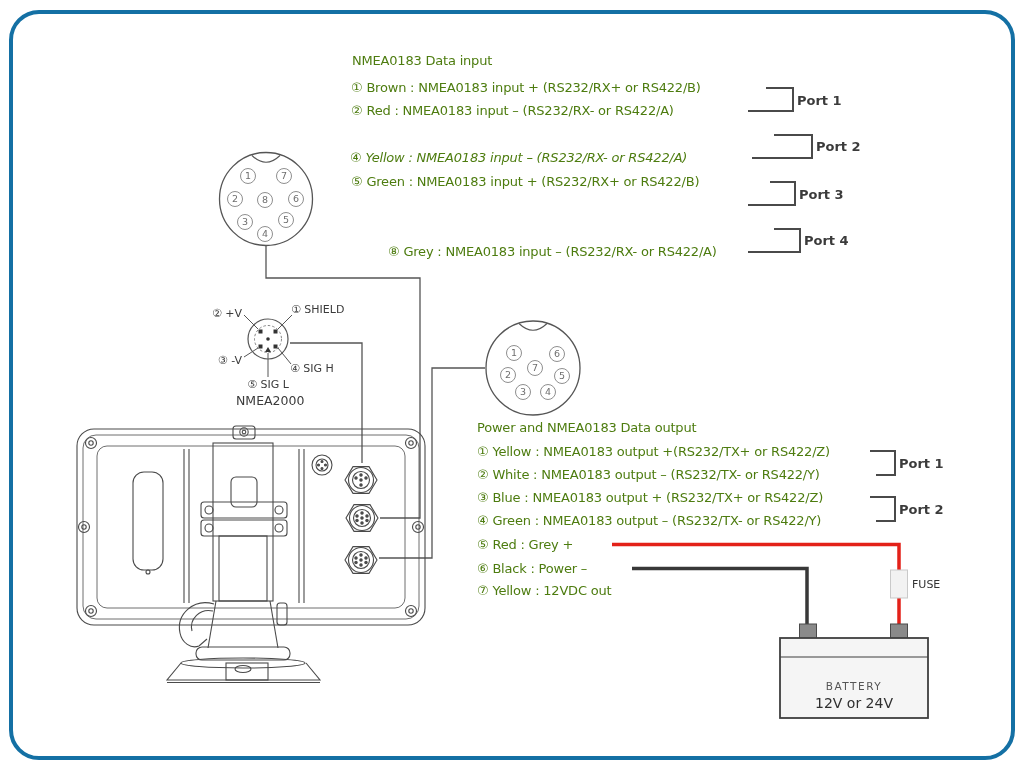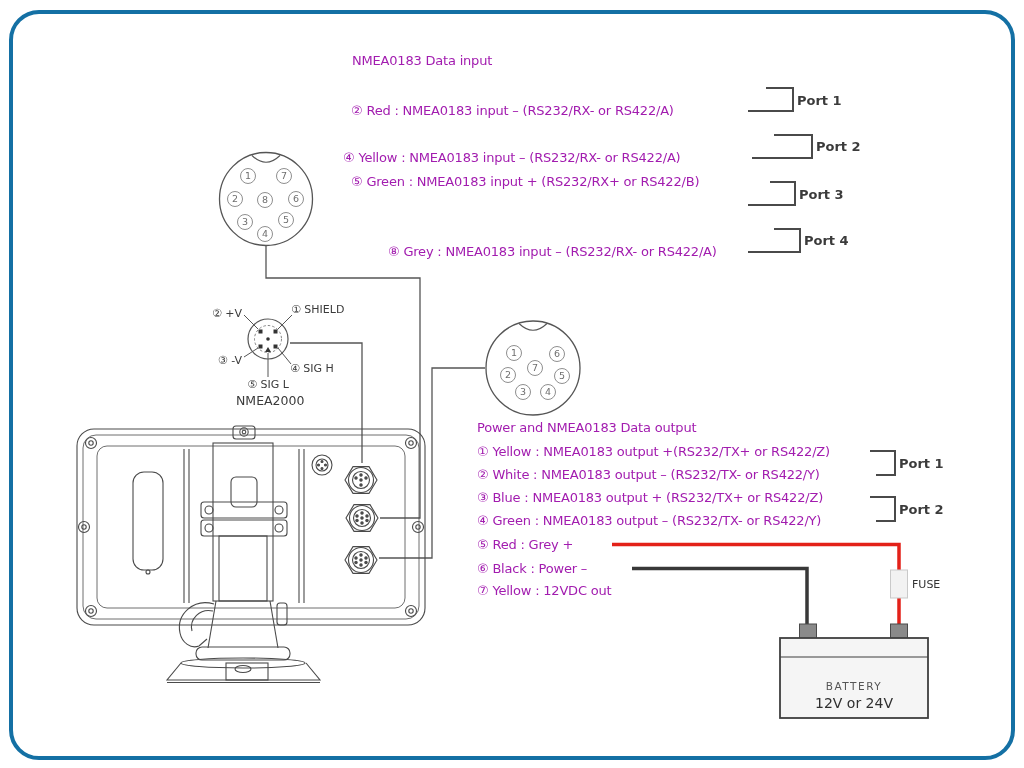--- a/index.html
+++ b/index.html
@@ -1,20 +1,20 @@
 <!DOCTYPE html>
 <html><head>
 <meta charset="utf-8">
 <style>
   html,body{margin:0;padding:0;background:#fff;width:1024px;height:768px;overflow:hidden;
     font-family:"DejaVu Sans","Liberation Sans",sans-serif;}
   #stage{position:relative;width:1024px;height:768px;background:#fff;}
   #frame{position:absolute;left:9px;top:10px;width:998px;height:742px;
     border:4px solid #1470a4;border-radius:30px;}
-  .txt{position:absolute;white-space:nowrap;color:#a21caf;font-size:13px;line-height:18px;
+  .txt{position:absolute;white-space:nowrap;color:#4d7c0f;font-size:13px;line-height:18px;
     letter-spacing:-0.2px;}
   .title{font-size:13px;}
   #art{position:absolute;left:0;top:0;}
   svg text{font-family:"DejaVu Sans","Liberation Sans",sans-serif;}
 </style>
 </head>
 <body>
 
 <div id="stage">
   <div id="frame"></div>
@@ -241,22 +241,23 @@
       <g>
         <rect x="780" y="638" width="148" height="80" fill="#f5f5f5" stroke="#3f3f3f" stroke-width="1.8"></rect>
         <line x1="780" y1="657" x2="928" y2="657" stroke="#3f3f3f" stroke-width="1.2"></line>
         <text x="854" y="690" font-size="10.5" letter-spacing="1.5" fill="#555" text-anchor="middle">BATTERY</text>
         <text x="854" y="708" font-size="14" fill="#2f2f2f" text-anchor="middle">12V or 24V</text>
       </g>
     </g>
   </svg>
 
   <div class="txt title" style="left:352px;top:52px;">NMEA0183 Data input</div>
+  <div class="txt" style="left:351px;top:79px;">① Brown : NMEA0183 input + (RS232/RX+ or RS422/B)</div>
   <div class="txt" style="left:351px;top:102px;">② Red : NMEA0183 input – (RS232/RX- or RS422/A)</div>
-  <div class="txt" style="left:343px;top:149px;">④ Yellow : NMEA0183 input – (RS232/RX- or RS422/A)</div>
+  <div class="txt" style="left:350px;top:149px;font-style:italic;">④ Yellow : NMEA0183 input – (RS232/RX- or RS422/A)</div>
   <div class="txt" style="left:351px;top:173px;">⑤ Green : NMEA0183 input + (RS232/RX+ or RS422/B)</div>
   <div class="txt" style="left:351px;top:243px;margin-left:37px;">⑧ Grey : NMEA0183 input – (RS232/RX- or RS422/A)</div>
 
   <div class="txt title" style="left:477px;top:419px;">Power and NMEA0183 Data output</div>
   <div class="txt" style="left:477px;top:443px;">① Yellow : NMEA0183 output +(RS232/TX+ or RS422/Z)</div>
   <div class="txt" style="left:477px;top:466px;">② White : NMEA0183 output – (RS232/TX- or RS422/Y)</div>
   <div class="txt" style="left:477px;top:489px;">③ Blue : NMEA0183 output + (RS232/TX+ or RS422/Z)</div>
   <div class="txt" style="left:477px;top:512px;">④ Green : NMEA0183 output – (RS232/TX- or RS422/Y)</div>
   <div class="txt" style="left:477px;top:536px;">⑤ Red : Grey +</div>
   <div class="txt" style="left:477px;top:560px;">⑥ Black : Power –</div>

